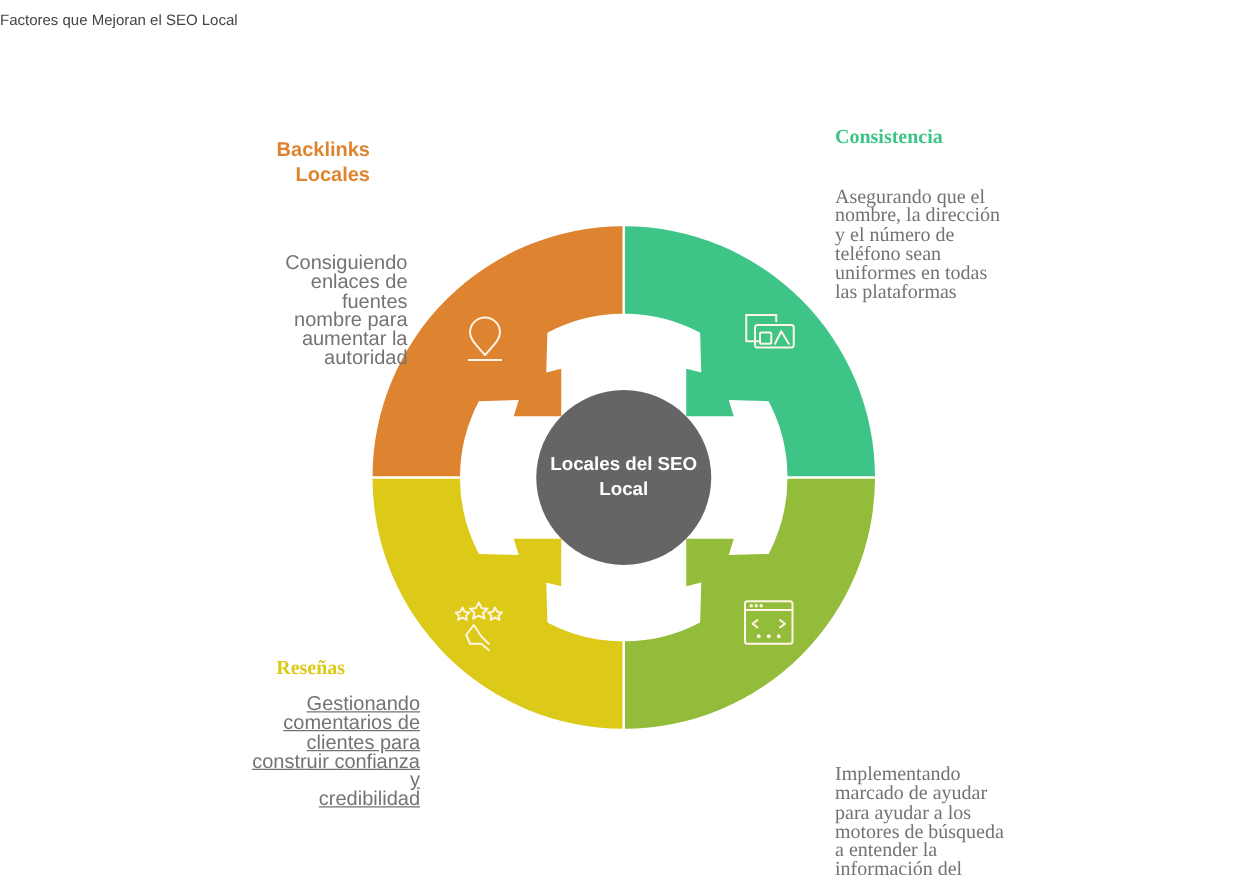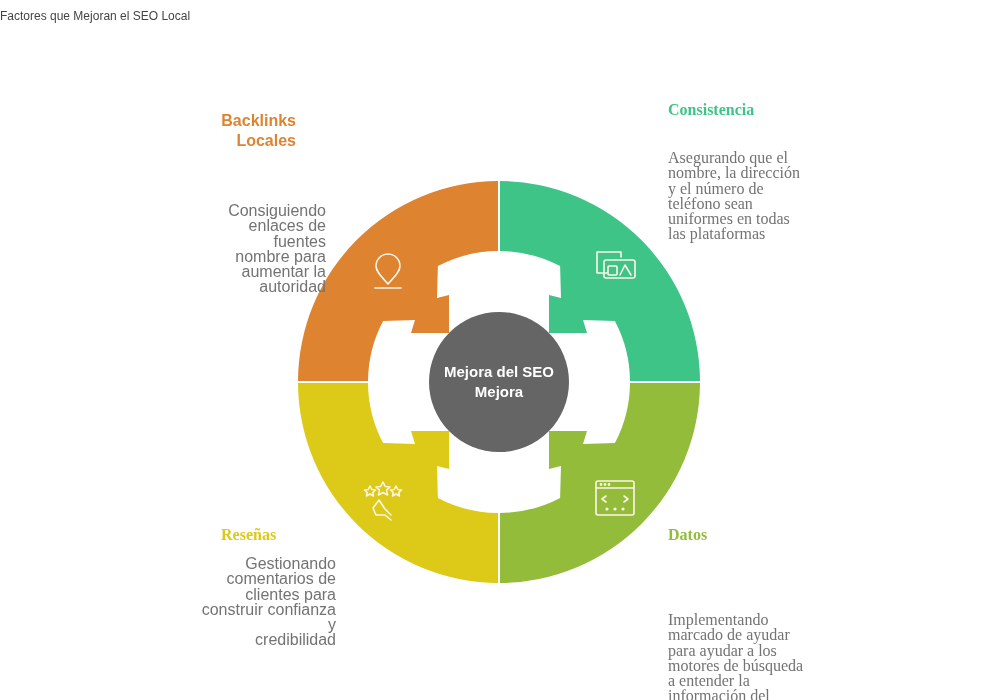--- a/index.html
+++ b/index.html
@@ -50,21 +50,21 @@
         <circle cx="-6" cy="-13.5" r="0.6"></circle>
         <path d="M-9,-2 L-13,1 L-9,4"></path>
         <path d="M9,-2 L13,1 L9,4"></path>
         <circle cx="-8" cy="11" r="0.8"></circle>
         <circle cx="0" cy="11" r="0.8"></circle>
         <circle cx="8" cy="11" r="0.8"></circle>
       </g>
     </g>
 </svg>
 
-<div class="center-label">Mejora del SEO Mejora</div>
+<div class="center-label">Locales del SEO Local</div>
 
 <div class="heading right" style="left: 196px; top: 111px; width: 100px; color: rgb(222, 132, 49);">
   <div>Backlinks</div>
   <div>Locales</div>
 </div>
 <div class="desc right" style="left:196px; top:163px; width:130px;margin-top:40px;">
   <div>Consiguiendo</div>
   <div>enlaces de fuentes</div>
   <div>nombre para</div>
   <div>aumentar la</div>
@@ -79,30 +79,29 @@
   <div>nombre, la dirección</div>
   <div>y el número de</div>
   <div>teléfono sean</div>
   <div>uniformes en todas</div>
   <div>las plataformas</div>
 </div>
 
 <div class="heading left" style="left: 221px; top: 525px; width: 120px; color: rgb(221, 201, 24);">
   <div>Reseñas</div>
 </div>
-<div class="desc right" style="left:196px; top:556px; width:140px;">
+<div class="desc right" style="left:196px; top:556px; width:140px;text-decoration:underline;">
   <div>Gestionando</div>
   <div>comentarios de</div>
   <div>clientes para</div>
   <div>construir confianza y</div>
   <div>credibilidad</div>
 </div>
 
 <div class="heading left" style="left: 668px; top: 525px; width: 150px; color: rgb(147, 188, 59);">
-  <div>Datos</div>
 </div>
 <div class="desc left" style="left:668px; top:612px; width:140px;">
   <div>Implementando</div>
   <div>marcado de ayudar</div>
   <div>para ayudar a los</div>
   <div>motores de búsqueda</div>
   <div>a entender la</div>
   <div>información del</div>
   <div>negocio</div>
 </div>

